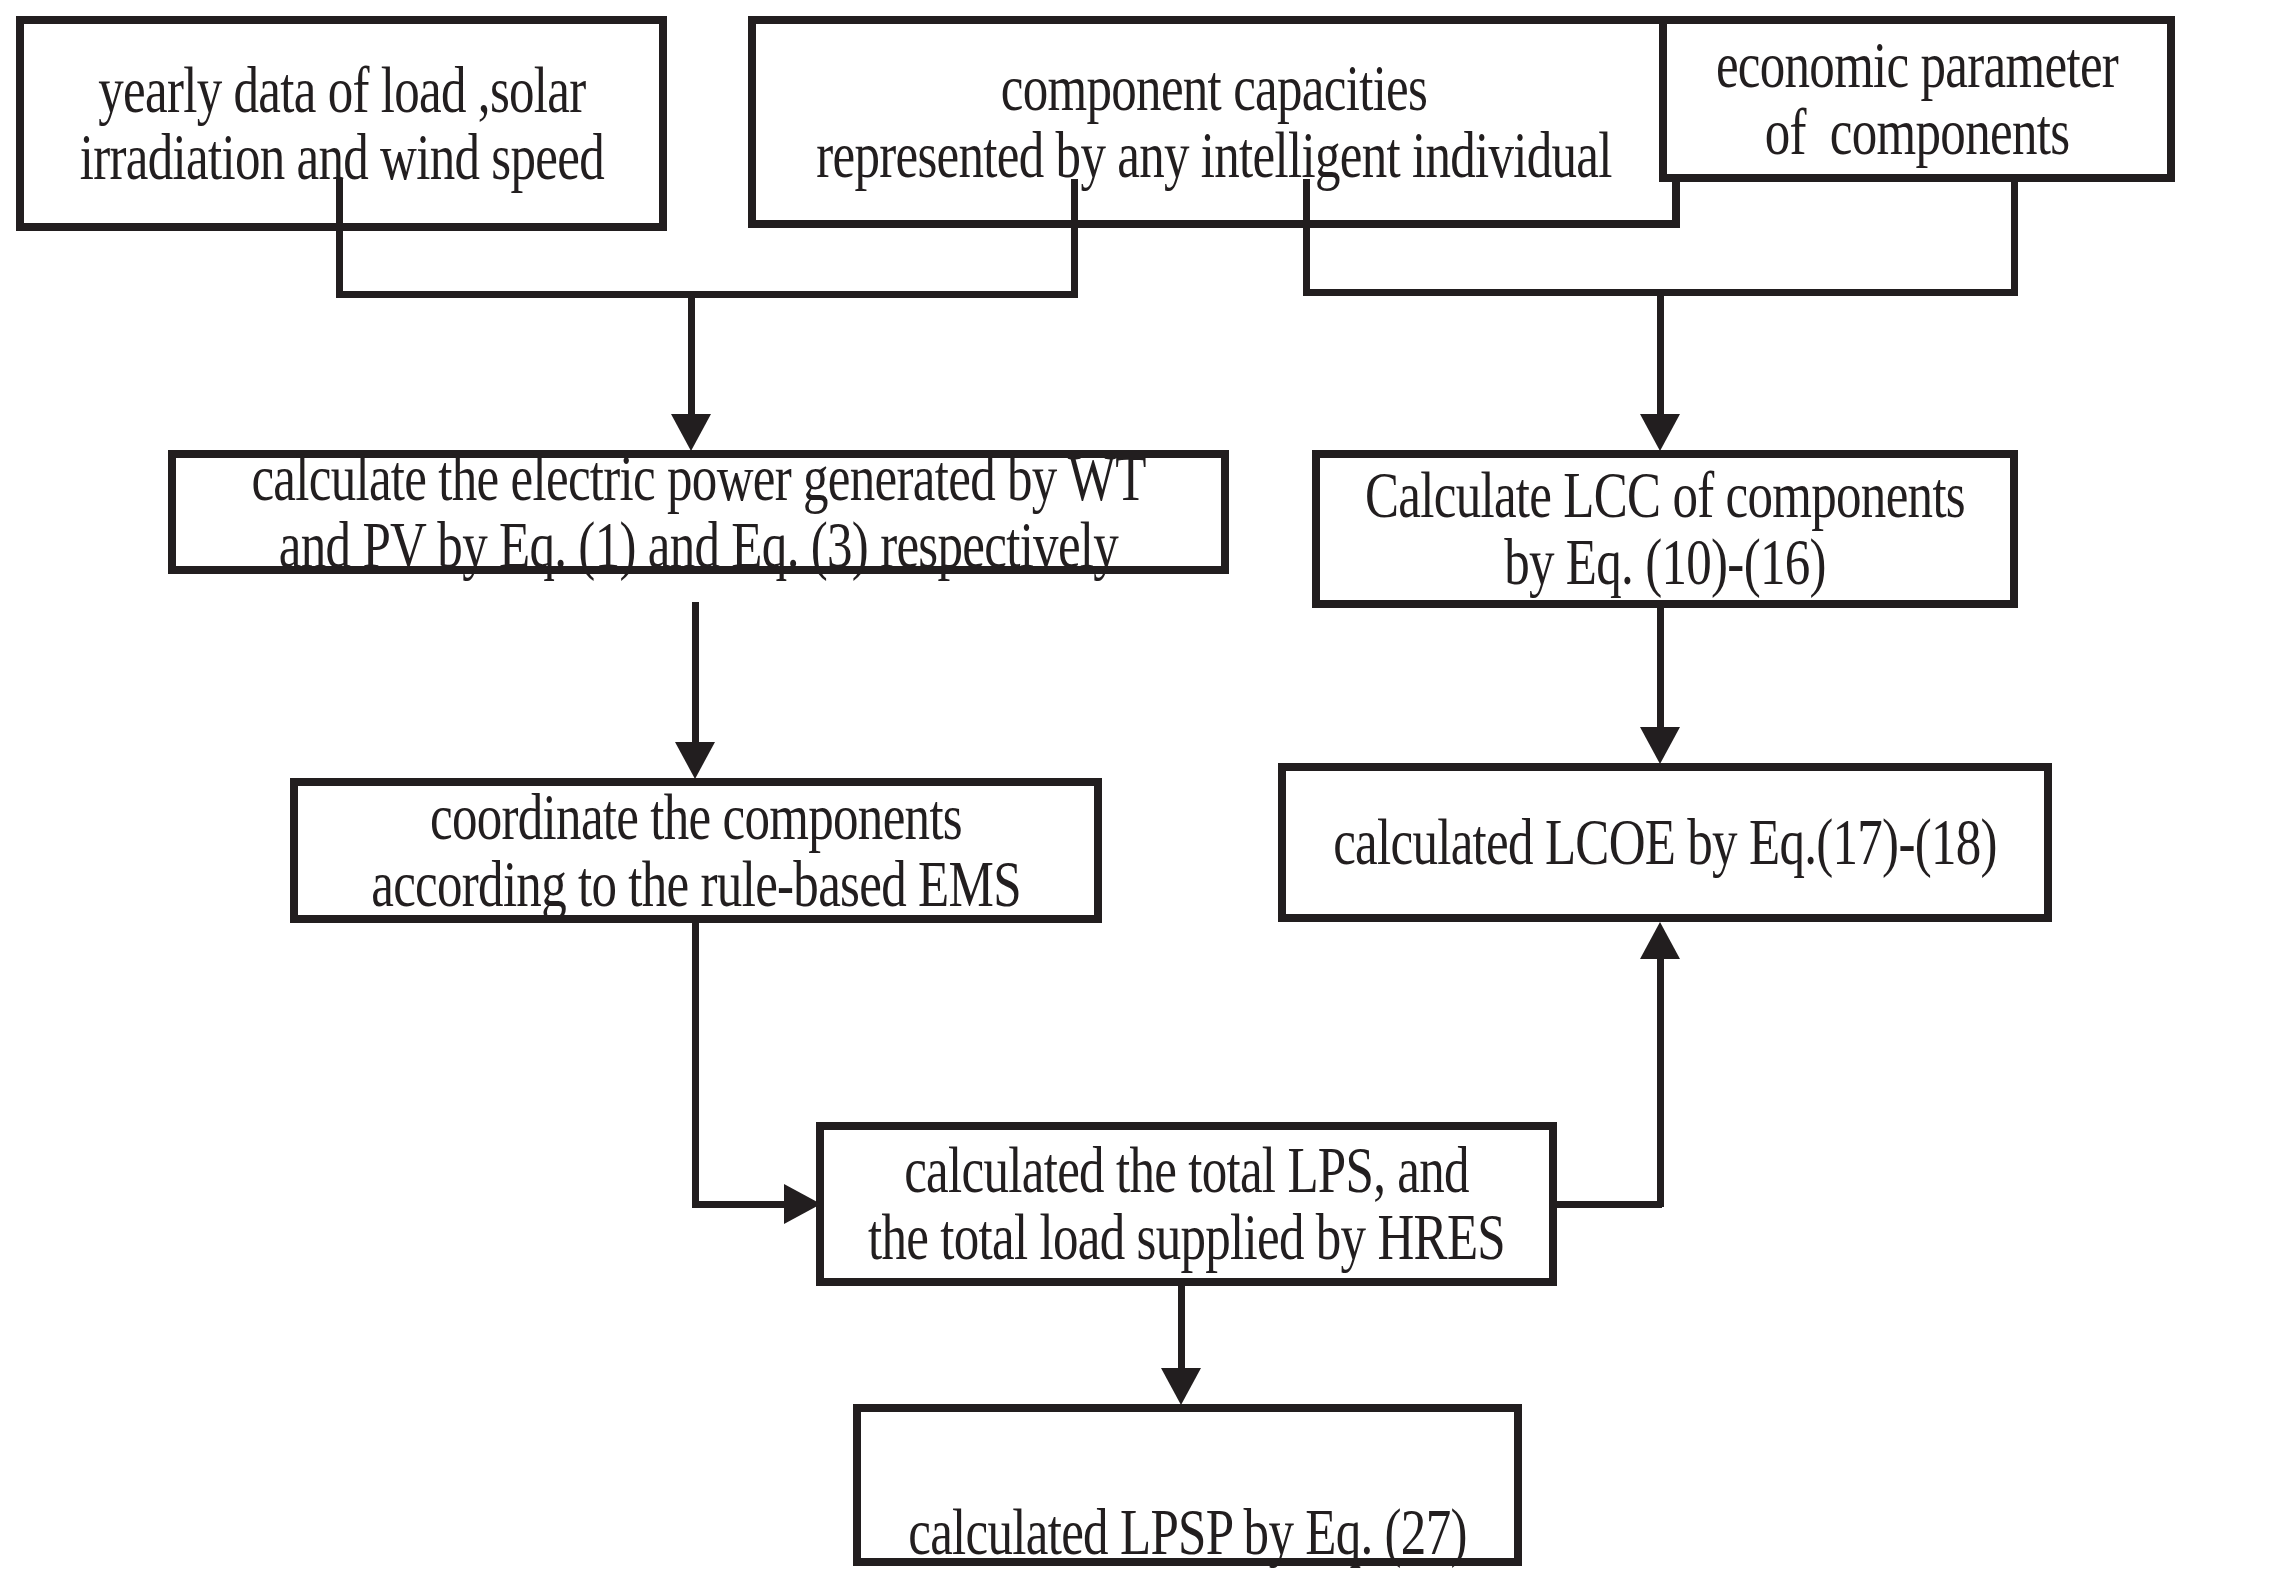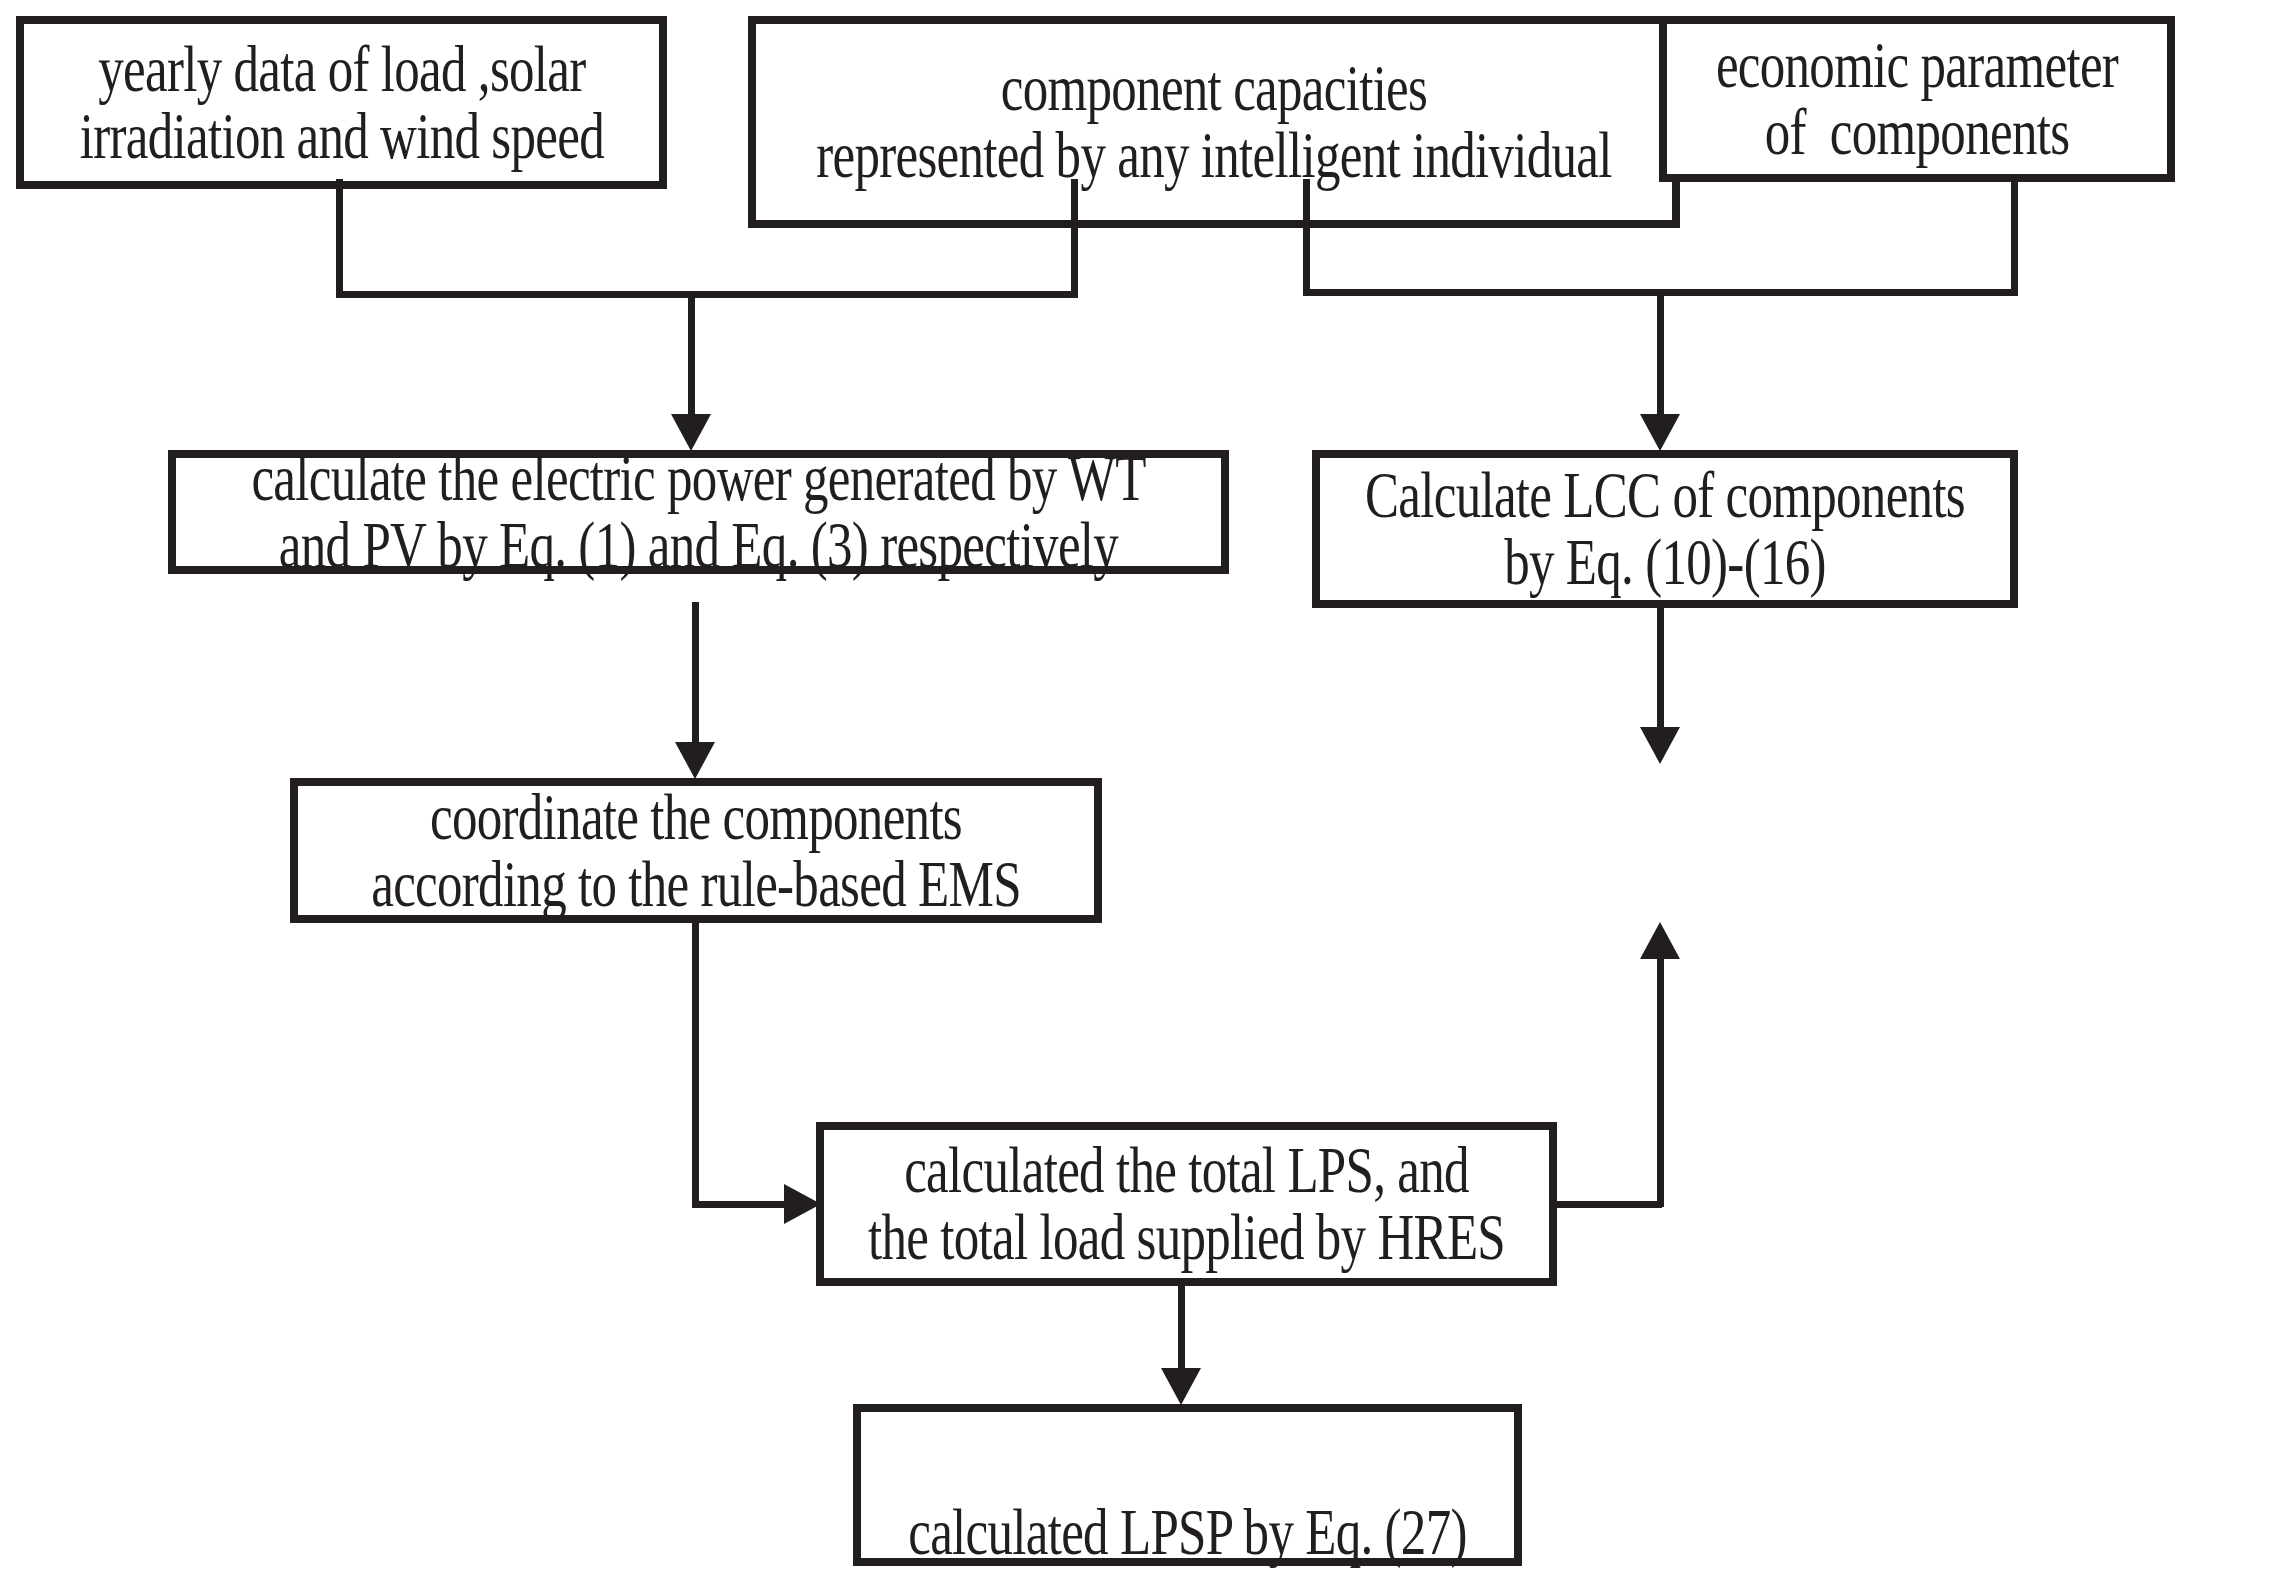--- a/index.html
+++ b/index.html
@@ -61,21 +61,21 @@
     border-top: 20.4px solid transparent;
     border-bottom: 20.4px solid transparent;
     border-left: 37px solid #221e1f;
   }
 </style>
 </head>
 <body>
 
 <div id="canvas">
 
-  <div class="node" style="left:16.4px; top:16.4px; width:651px; height:173px;">
+  <div class="node" style="left:16.4px; top:16.4px; width:651px; height:215px;">
     <div class="txt">
       <span class="line">yearly data of load ,solar</span>
       <span class="line">irradiation and wind speed</span>
     </div>
   </div>
 
   <div class="node" style="left:748px; top:16.4px; width:932px; height:212px;">
     <div class="txt">
       <span class="line">component capacities</span>
       <span class="line">represented by any intelligent individual</span>
@@ -103,20 +103,25 @@
     </div>
   </div>
 
   <div class="node" style="left:290px; top:778px; width:812px; height:145px;">
     <div class="txt">
       <span class="line">coordinate the components</span>
       <span class="line">according to the rule-based EMS</span>
     </div>
   </div>
 
+  <div class="node" style="left:1278px; top:763px; width:774px; height:159px;">
+    <div class="txt">
+      <span class="line">calculated LCOE by Eq.(17)-(18)</span>
+    </div>
+  </div>
 
   <div class="node" style="left:816px; top:1122px; width:741px; height:164px;">
     <div class="txt">
       <span class="line">calculated the total LPS, and</span>
       <span class="line">the total load supplied by HRES</span>
     </div>
   </div>
 
   <div class="node" style="left:853px; top:1404px; width:669px; height:162px;align-items:flex-end;">
     <div class="txt">

